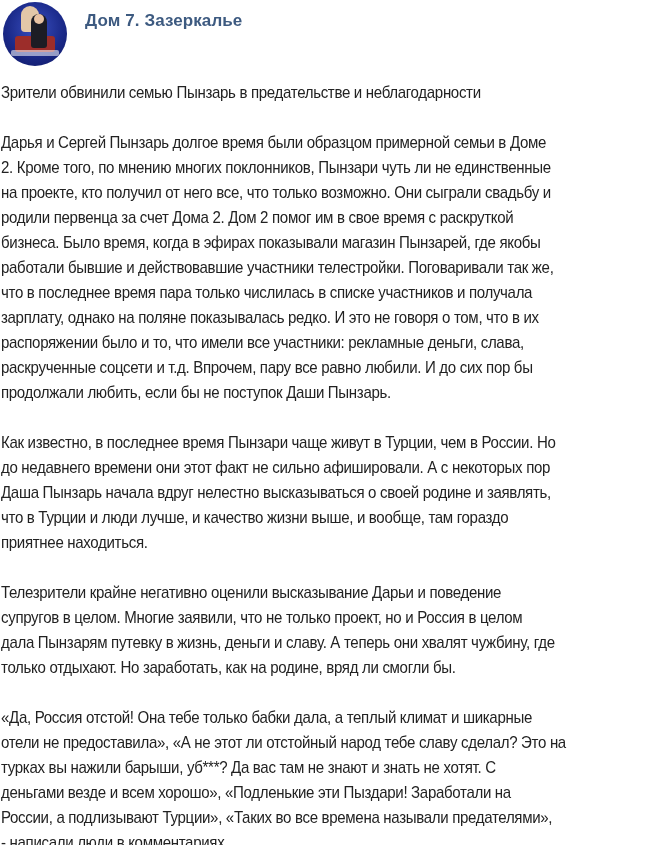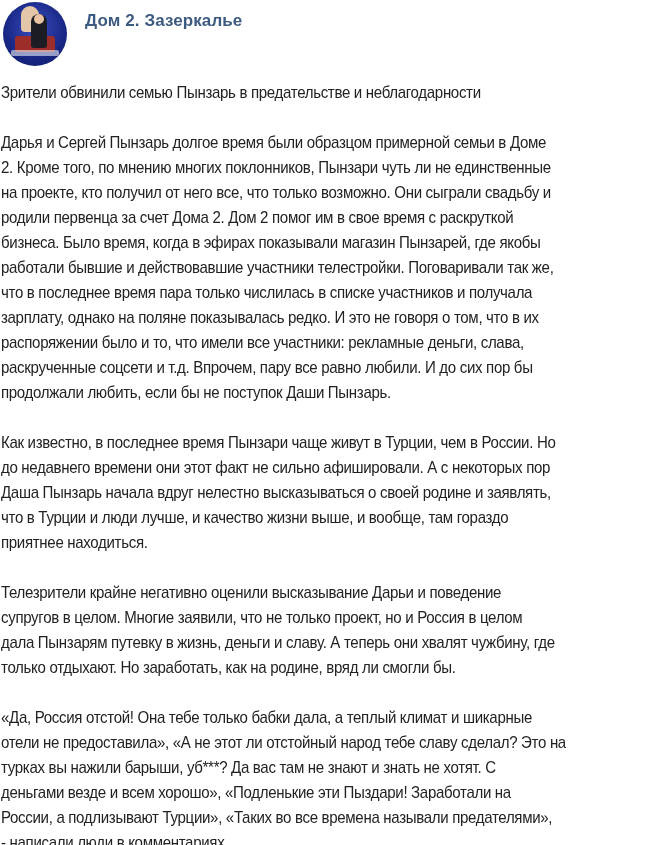--- a/index.html
+++ b/index.html
@@ -33,21 +33,21 @@
 <body>
 
 <div class="header">
   <div class="avatar">
     <div class="fig1"></div>
     <div class="chair"></div>
     <div class="fig2"></div>
     <div class="face"></div>
     <div class="cap"></div>
   </div>
-  <div class="title">Дом 2. Зазеркалье</div>
+  <div class="title">Дом 7. Зазеркалье</div>
 </div>
 
 <div class="content">
   <p>
       <span class="line">Зрители обвинили семью Пынзарь в предательстве и неблагодарности</span>
     </p>
 
   <p>
     <span class="line">Дарья и Сергей Пынзарь долгое время были образцом примерной семьи в Доме</span>
     <span class="line">2. Кроме того, по мнению многих поклонников, Пынзари чуть ли не единственные</span>

